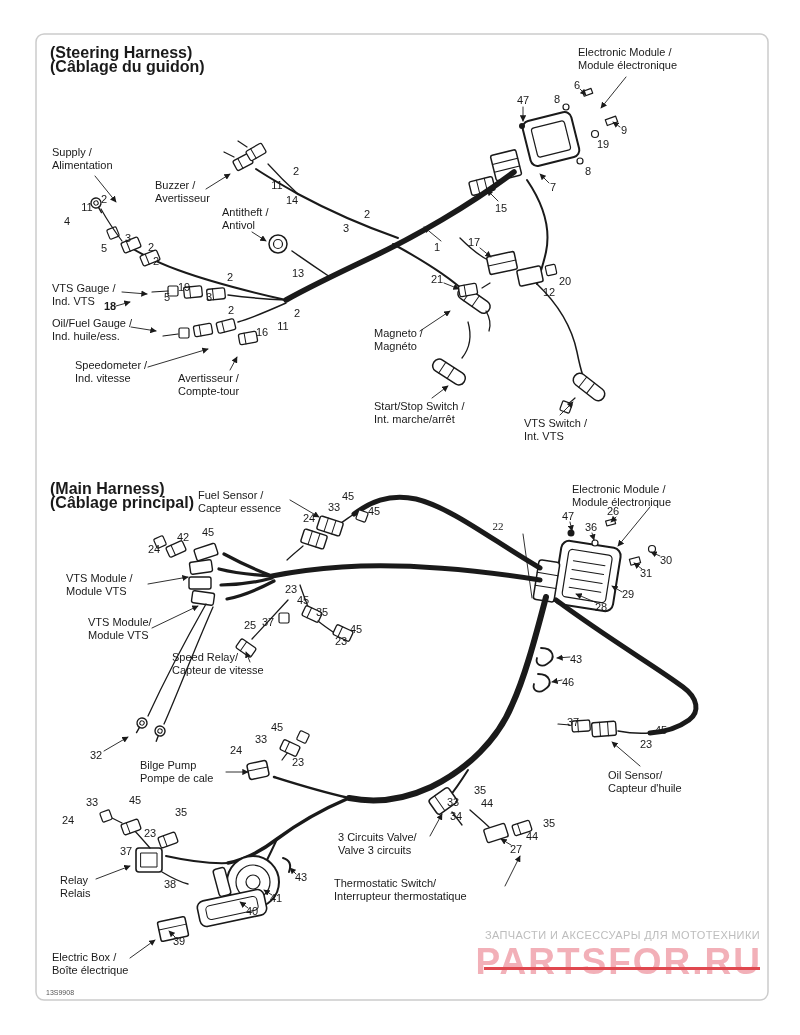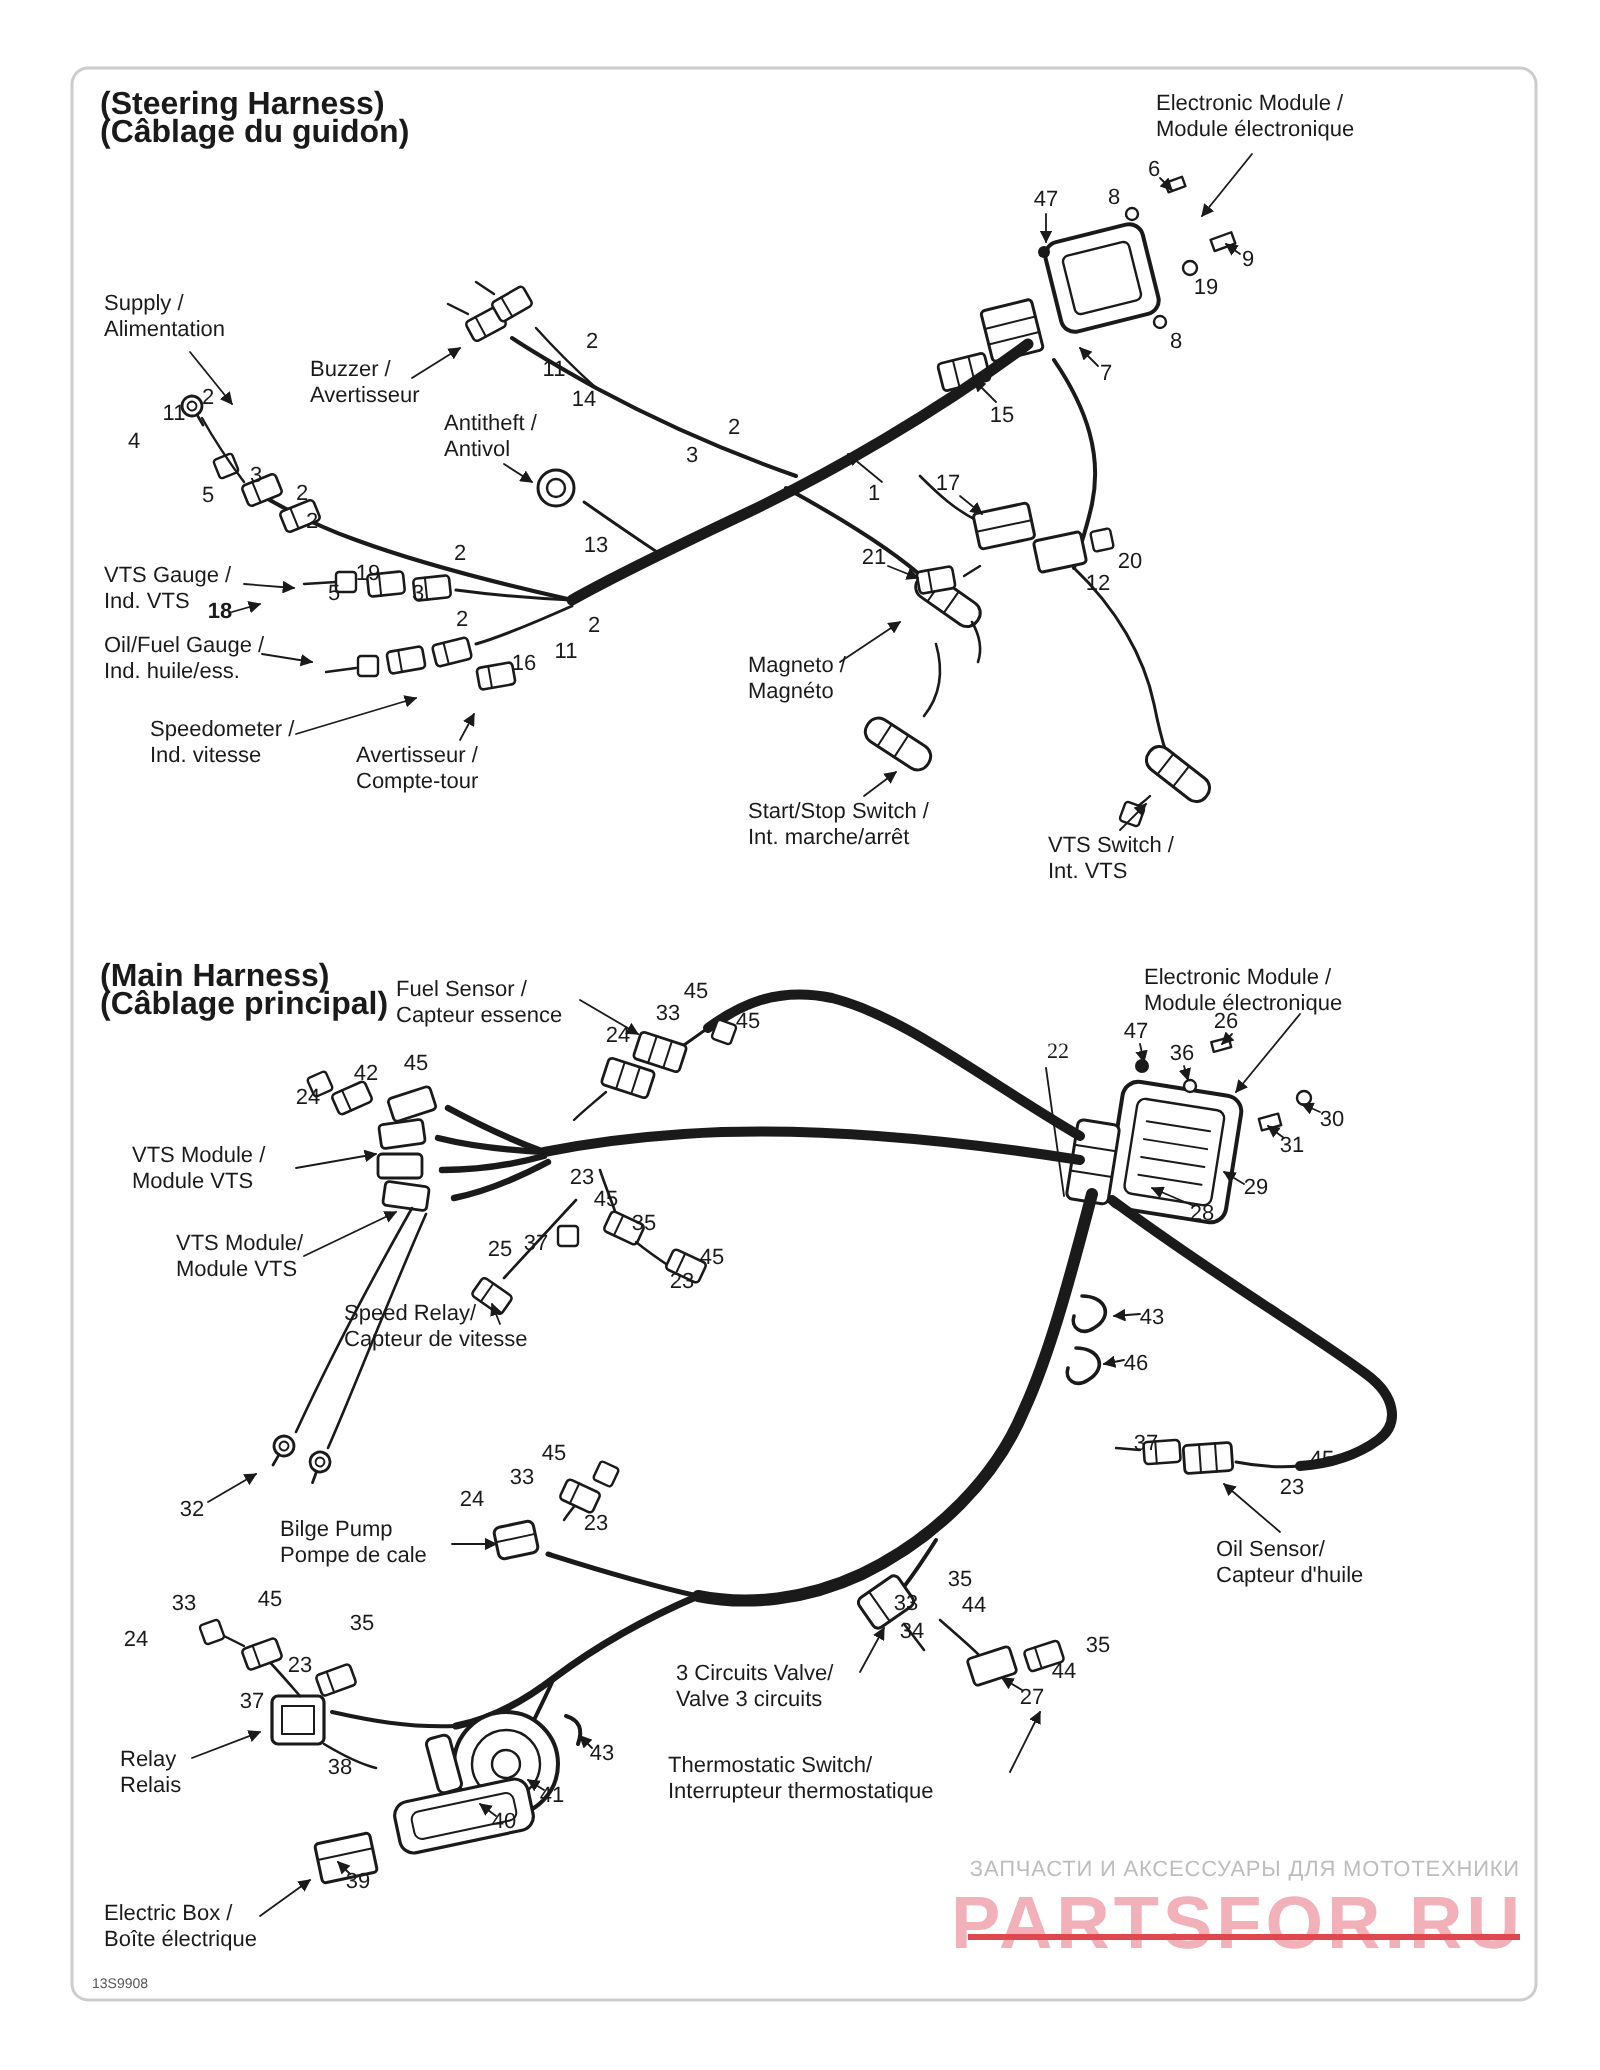--- a/index.html
+++ b/index.html
@@ -439,21 +439,21 @@
       <div>Thermostatic Switch/</div>
       <div>Interrupteur thermostatique</div>
     </div>
     <span class="callout" style="left: 348px; top: 496px;">45</span>
     <span class="callout" style="left: 334px; top: 507px;">33</span>
     <span class="callout" style="left: 309px; top: 518px;">24</span>
     <span class="callout" style="left: 374px; top: 511px;">45</span>
     <span class="callout" style="left: 183px; top: 537px;">42</span>
     <span class="callout" style="left: 154px; top: 549px;">24</span>
     <span class="callout" style="left: 208px; top: 532px;">45</span>
-    <span class="callout" style="left: 529px; top: 526px; font-family: Liberation Serif, serif;">22</span>
+    <span class="callout" style="left: 498px; top: 526px; font-family: Liberation Serif, serif;">22</span>
     <span class="callout" style="left: 568px; top: 516px;">47</span>
     <span class="callout" style="left: 591px; top: 527px;">36</span>
     <span class="callout" style="left: 613px; top: 511px;">26</span>
     <span class="callout" style="left: 666px; top: 560px;">30</span>
     <span class="callout" style="left: 646px; top: 573px;">31</span>
     <span class="callout" style="left: 628px; top: 594px;">29</span>
     <span class="callout" style="left: 601px; top: 607px;">28</span>
     <span class="callout" style="left: 291px; top: 589px;">23</span>
     <span class="callout" style="left: 303px; top: 600px;">45</span>
     <span class="callout" style="left: 322px; top: 612px;">35</span>

